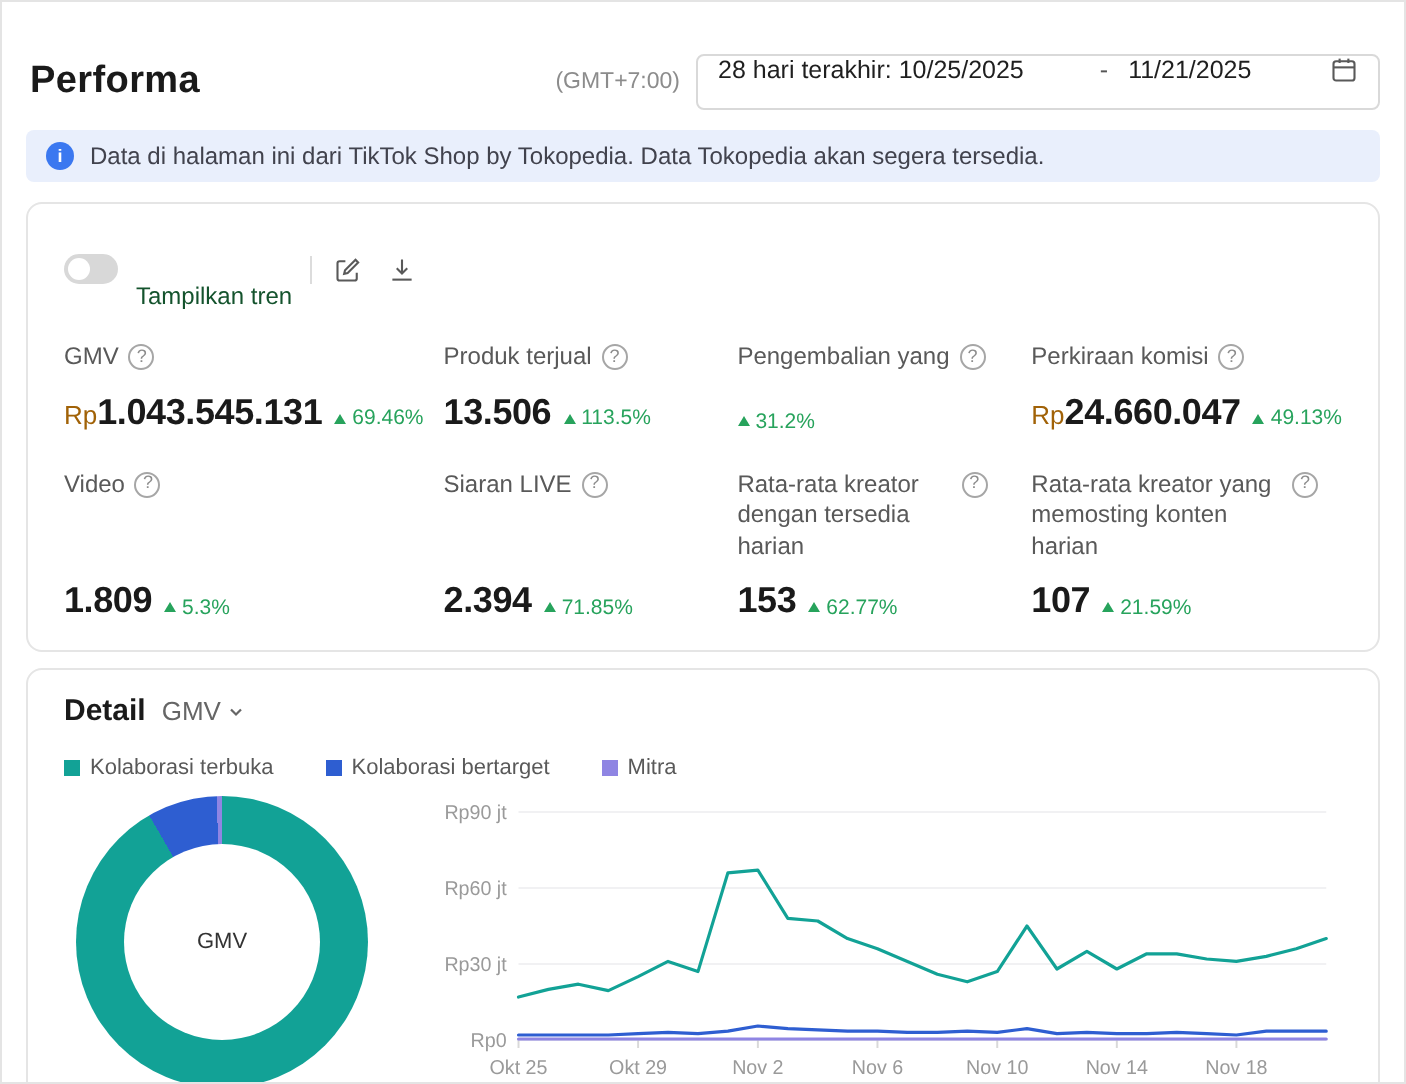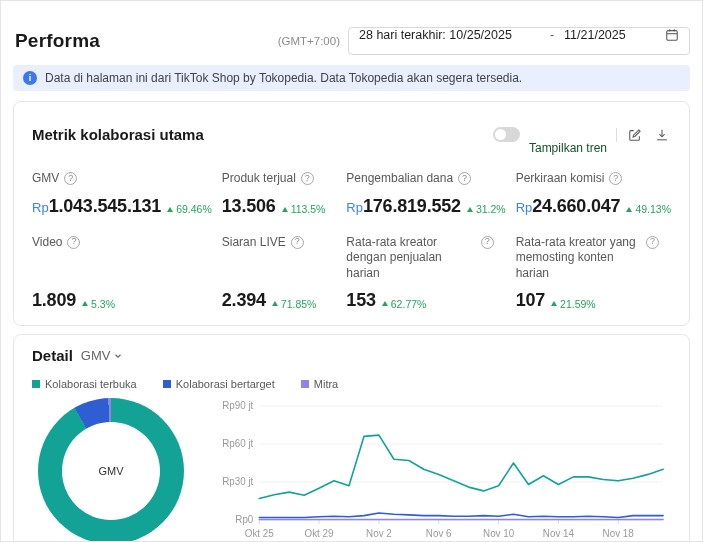--- a/index.html
+++ b/index.html
@@ -36,21 +36,21 @@
 
   
   .metrics-grid { display:grid; grid-template-columns:repeat(4,1fr); row-gap:18px; column-gap:10px; margin-top:16px; }
   .metric { display:flex; flex-direction:column; }
   .m-label { font-size:12px; color:#595959; display:flex; gap:5px; align-items:flex-start; line-height:1.3; }
   .metric.spread .m-label { justify-content:space-between; padding-right:12px; }
   .metric.spread .m-label-text { max-width:126px; }
   .help { width:13px; height:13px; border:1px solid #a6a6a6; border-radius:50%; font-size:9px; color:#8c8c8c; font-style:normal;
           display:inline-flex; align-items:center; justify-content:center; flex:none; margin-top:1px; cursor:pointer; }
   .m-value { margin-top:auto; padding-top:9px; display:flex; align-items:baseline; gap:6px; }
-  .prefix { font-size:13px; font-weight:400; color:#3b82f6; }
+  .prefix { font-size:13px; font-weight:400; color:#a16207; }
   .num { font-size:18px; font-weight:700; color:#1a1a1a; letter-spacing:-.2px; }
   .chg { color:#27a35c; font-size:10.5px; display:inline-flex; align-items:center; gap:3px; }
   .up-arrow { width:0; height:0; border-left:3.5px solid transparent; border-right:3.5px solid transparent;
               border-bottom:5.5px solid #27a35c; display:inline-block; }
 
   
   .detail-left { display:flex; align-items:center; }
   .metric-selector { display:flex; align-items:center; gap:3px; margin-left:8px; font-size:13px; color:#666; cursor:pointer; }
   .tabs { display:flex; }
   .tab { border:1px solid #d9d9d9; background:#fff; padding:5px 13px; font-size:12.5px; color:#333;
@@ -96,21 +96,20 @@
     </div>
   </div>
 
   <div class="banner">
     <i class="info-ic">i</i>
     <span>Data di halaman ini dari TikTok Shop by Tokopedia. Data Tokopedia akan segera tersedia.</span>
   </div>
 
   <section class="card">
     <div class="card-head">
-      <div class="card-title">Metrik kolaborasi utama</div>
       <div class="head-right">
         <span class="toggle">
             <span class="knob"></span>
           </span>
         <span class="toggle-label">Tampilkan tren</span>
         <span class="vdiv"></span>
         <button class="icon-btn">
           <svg width="14" height="14" viewBox="0 0 16 16" fill="none" stroke="#595959" stroke-width="1.2">
             <path d="M13 9.5V12.8a1.2 1.2 0 0 1-1.2 1.2H3.2A1.2 1.2 0 0 1 2 12.8V4.2A1.2 1.2 0 0 1 3.2 3h3.3"></path>
             <path d="M12.3 2.2l1.5 1.5-6 6-2 .5.5-2z"></path>
@@ -148,25 +147,24 @@
         <div class="m-value">
             <span><span class="prefix"></span><span class="num">13.506</span></span>
           <span class="chg">
               <i class="up-arrow"></i>
               <span>113.5%</span>
             </span>
           </div>
       </div>
       <div class="metric">
         <div class="m-label">
-            <span class="m-label-text">Pengembalian dana</span>
-            <i class="help">?</i>
-          </div>
-        <div class="m-value">
-            <span><span class="prefix">Rp</span><span class="num">176.819.552</span></span>
+            <span class="m-label-text">Pengembalian yang</span>
+            <i class="help">?</i>
+          </div>
+        <div class="m-value">
           <span class="chg">
               <i class="up-arrow"></i>
               <span>31.2%</span>
             </span>
           </div>
       </div>
       <div class="metric">
         <div class="m-label">
             <span class="m-label-text">Perkiraan komisi</span>
             <i class="help">?</i>
@@ -201,21 +199,21 @@
         <div class="m-value">
             <span><span class="prefix"></span><span class="num">2.394</span></span>
           <span class="chg">
               <i class="up-arrow"></i>
               <span>71.85%</span>
             </span>
           </div>
       </div>
       <div class="metric spread">
         <div class="m-label">
-            <span class="m-label-text">Rata-rata kreator dengan penjualan harian</span>
+            <span class="m-label-text">Rata-rata kreator dengan tersedia harian</span>
             <i class="help">?</i>
           </div>
         <div class="m-value">
             <span><span class="prefix"></span><span class="num">153</span></span>
           <span class="chg">
               <i class="up-arrow"></i>
               <span>62.77%</span>
             </span>
           </div>
       </div>

